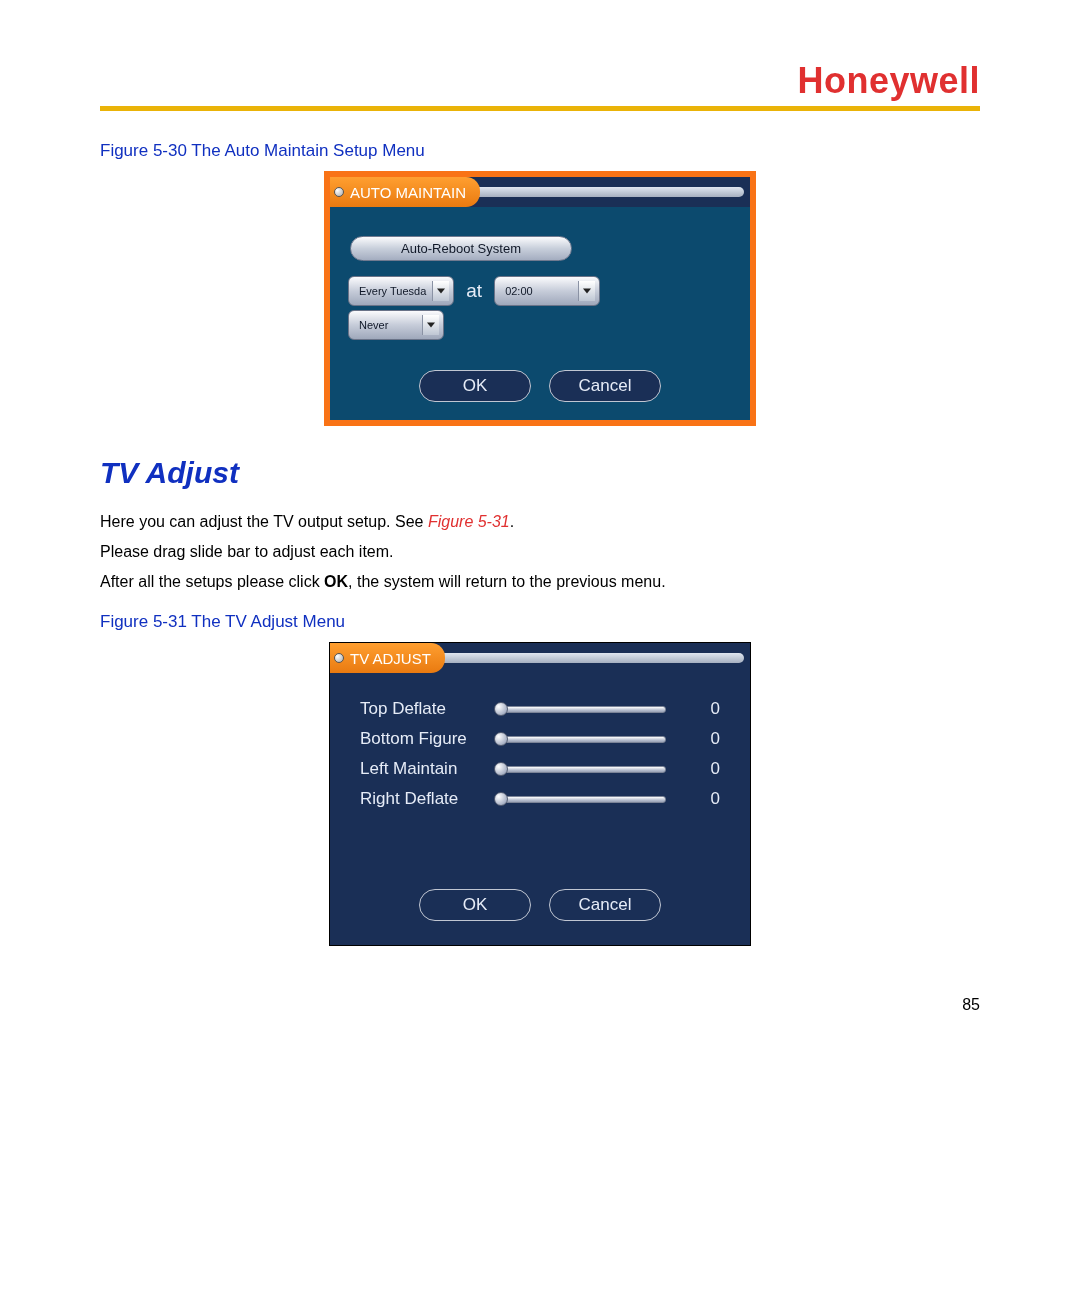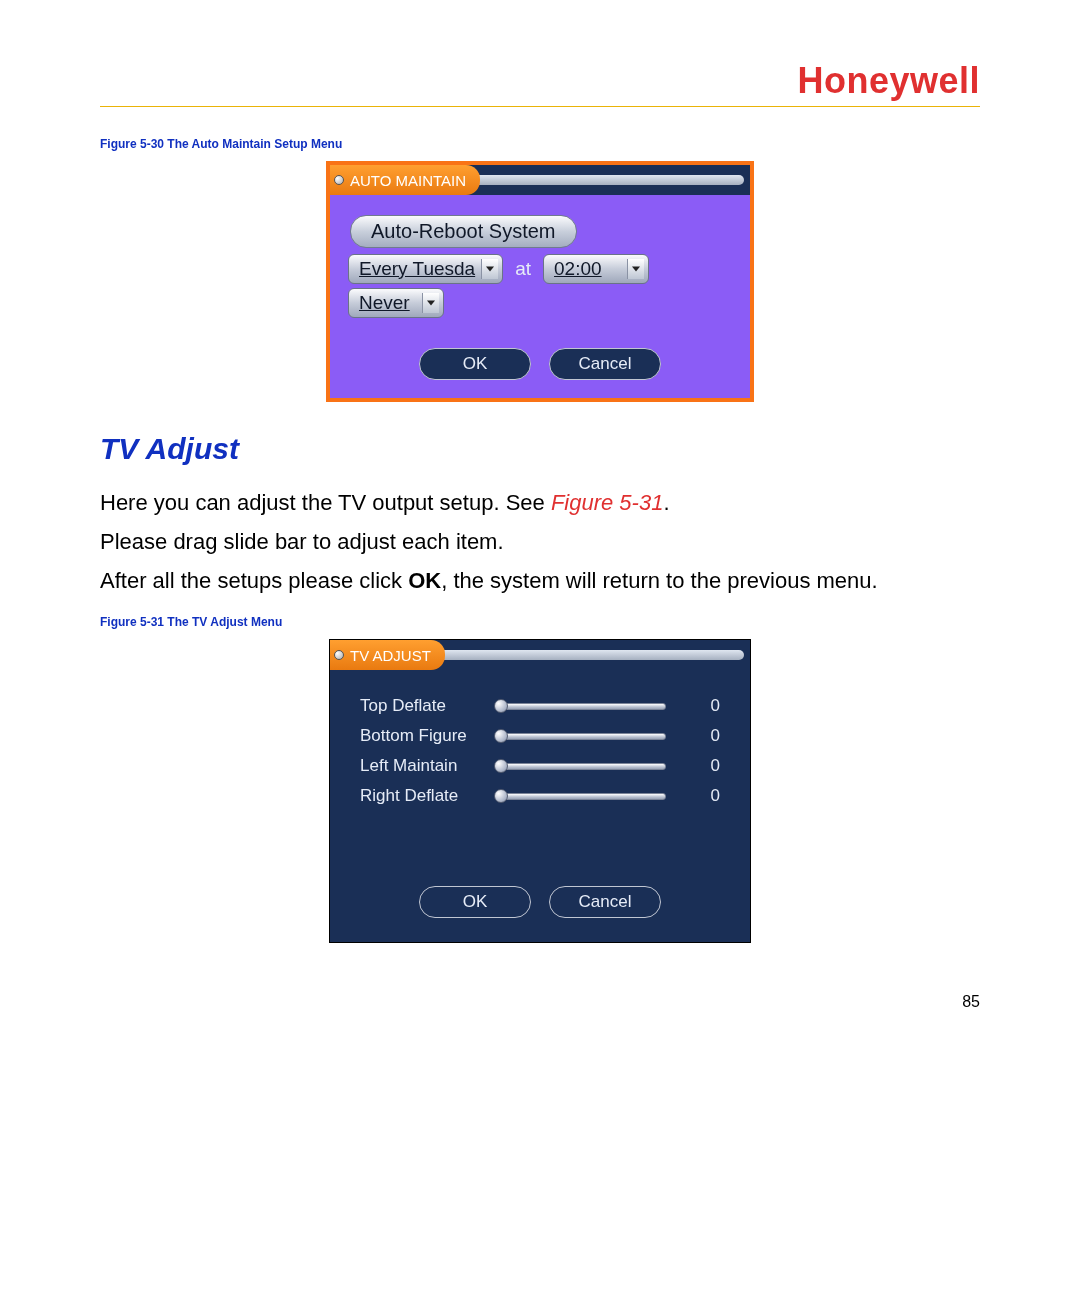--- a/index.html
+++ b/index.html
@@ -8,64 +8,64 @@
     background: #fff;
     font-family: Arial, Helvetica, sans-serif;
     width: 1080px;
   }
   .page {
     padding: 60px 100px 40px 100px;
   }
   .header {
     display: flex;
     justify-content: flex-end;
-    border-bottom: 1px solid #eab308;
+    border-bottom: 5px solid #eab308;
     padding-bottom: 4px;
     margin-bottom: 30px;
   }
   .brand {
     font-family: Arial, Helvetica, sans-serif;
     font-size: 36px;
     font-weight: bold;
     color: #e03030;
     letter-spacing: 0.5px;
   }
   .caption {
     color: #1030c0;
-    font-weight: bold;
-    font-size: 12px;
+    font-weight: normal;
+    font-size: 17px;
     margin: 10px 0 10px 0;
   }
   .section-heading {
     color: #1030c0;
     font-weight: bold;
     font-size: 30px;
     font-style: italic;
     margin: 30px 0 20px 0;
   }
   .body-text {
-    font-size: 22px;
+    font-size: 16px;
     line-height: 1.5;
     margin: 0 0 6px 0;
   }
   .ref {
     color: #e03030;
     font-style: italic;
   }
   .figure-wrap {
     display: flex;
     justify-content: center;
     margin: 6px 0 20px 0;
   }
 
   
   .panel1 {
     width: 420px;
-    background: #8b5cf6;
-    border: 4px solid #f97316;
+    background: #0c4a6e;
+    border: 6px solid #f97316;
   }
   .title-bar {
     display: flex;
     align-items: center;
     height: 30px;
     background: #1a2f56;
     position: relative;
   }
   .title-tab {
     background: linear-gradient(to bottom, #ff9f30 0%, #e97a10 100%);
@@ -105,38 +105,37 @@
     font-size: 16px;
   }
   .pill-btn {
     display: inline-flex;
     align-items: center;
     justify-content: center;
     background: linear-gradient(to bottom, #fbfbfd 0%, #c8cfdb 50%, #a4adc0 100%);
     color: #101828;
     border-radius: 16px;
     padding: 4px 20px;
-    font-size: 20px;
-    margin: 2px 2px;
+    font-size: 13px;
+    margin: 11px 2px;
     min-width: 60px;
     border: 1px solid #707a90;
   }
   .wide { min-width: 180px; }
   .row { display: flex; align-items: center; gap: 6px; margin: 4px 0; }
   .dropdown {
     display: inline-flex;
     align-items: center;
     background: linear-gradient(to bottom, #fbfbfd 0%, #c6ccd9 50%, #9fa8bb 100%);
     color: #101828;
     border-radius: 6px;
     padding: 3px 4px 3px 10px;
-    font-size: 19px;
+    font-size: 11px;
     border: 1px solid #6a7388;
     height: 22px;
-    text-decoration: underline;
   }
   .dd-arrow {
     margin-left: 6px;
     width: 16px;
     height: 20px;
     background: linear-gradient(to bottom,#fff,#bfc7d4);
     border-left: 1px solid #8a92a4;
     display: flex;
     align-items: center;
     justify-content: center;

